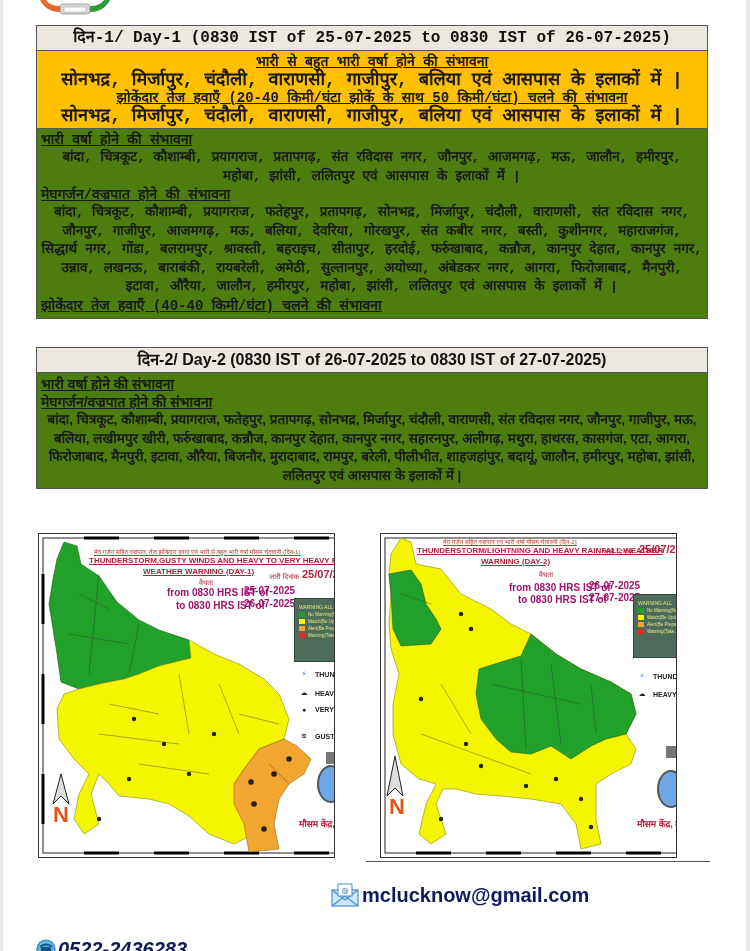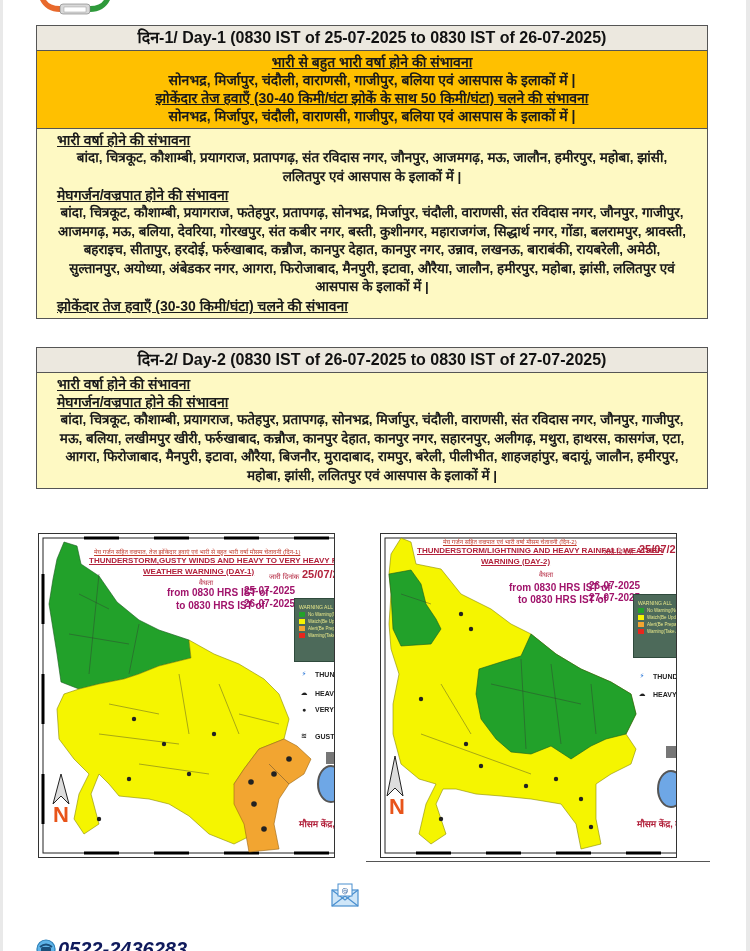--- a/index.html
+++ b/index.html
@@ -13,23 +13,23 @@
   .side-gutter-right { position: absolute; right: 0; top: 0; width: 4px; height: 951px; background: #e9e9e9; }
 
   .emblem { position: absolute; left: 32px; top: 0; width: 86px; height: 16px; }
 
   .panel { position: absolute; left: 36px; width: 672px; border: 1px solid #555; box-sizing: border-box; }
   .panel-head {
     background: #ece8df; text-align: center; font-size: 16px; font-weight: bold;
     height: 24px; line-height: 24px; border-bottom: 1px solid #555; color: #111;
   }
   .band-orange { background: #ffc000; border-bottom: 1px solid #555; text-align: center; padding: 2px 4px 3px; }
-  .band-yellow { background: #fef9c3; padding: 2px 20px 3px; }
+  .band-yellow { background: #4d7c0f; padding: 2px 4px 3px; }
   .sub-title { font-weight: bold; font-size: 14px; text-decoration: underline; line-height: 18px; color: #1a1a1a; }
-  .center-text { text-align: center; font-weight: bold; font-size: 14px; line-height: 18px; color: #1a1a1a; }
+  .center-text { text-align: center; font-weight: bold; font-size: 18px; line-height: 18px; color: #1a1a1a; }
   .left-text { text-align: center; font-weight: bold; font-size: 13.5px; line-height: 18.5px; color: #1a1a1a; }
 
   .map-box { position: absolute; top: 533px; width: 297px; height: 325px; background: #fff; border: 1px solid #333; box-sizing: border-box; overflow: hidden; }
   .map-box svg { position: absolute; left: 0; top: 0; }
   .map-title-hi { position: absolute; font-size: 6px; color: #c0392b; text-decoration: underline; white-space: nowrap; }
   .map-title-en { position: absolute; font-size: 8px; font-weight: bold; color: #b2223c; text-decoration: underline; text-align: center; white-space: nowrap; line-height: 10px; }
   .map-issue { position: absolute; font-size: 11px; font-weight: bold; color: #b2223c; white-space: nowrap; }
   .map-issue-lbl { position: absolute; font-size: 7px; color: #b2223c; white-space: nowrap; }
   .map-valid { position: absolute; font-size: 10px; font-weight: bold; color: #a0136b; white-space: nowrap; line-height: 13px; }
   .map-legend { position: absolute; width: 62px; height: 62px; background: #4d6a5a; border: 1px solid #2f4a3c; }
@@ -53,34 +53,34 @@
 <div class="side-gutter-left"></div>
 <div class="side-gutter-right"></div>
 
 <svg class="emblem" viewBox="0 0 86 16">
   <path d="M8 0 Q14 12 28 12 L28 6 Q18 6 14 0 Z" fill="#e8692c"></path>
   <path d="M78 0 Q72 12 58 12 L58 6 Q68 6 72 0 Z" fill="#2e9a3a"></path>
   <rect x="28" y="4" width="30" height="10" rx="3" fill="#d9d9d9" stroke="#777" stroke-width="0.6"></rect>
   <rect x="32" y="7" width="22" height="5" fill="#fff" stroke="#888" stroke-width="0.4"></rect>
 </svg>
 
-<div class="panel" style="top:25px;">
+<div class="panel" style="top:25px;font-family:Liberation Mono, monospace;">
   <div class="panel-head">दिन-1/ Day-1 (0830 IST of 25-07-2025 to 0830 IST of 26-07-2025)</div>
   <div class="band-orange">
     <div class="sub-title">भारी से बहुत भारी वर्षा होने की संभावना</div>
     <div class="center-text">सोनभद्र, मिर्जापुर, चंदौली, वाराणसी, गाजीपुर, बलिया एवं आसपास के इलाकों में |</div>
-    <div class="sub-title">झोकेंदार तेज हवाएँ (30-40 किमी/घंटा झोकें के साथ 50 किमी/घंटा) चलने की संभावना</div>
+    <div class="sub-title">झोकेंदार तेज हवाएँ (20-40 किमी/घंटा झोकें के साथ 50 किमी/घंटा) चलने की संभावना</div>
     <div class="center-text">सोनभद्र, मिर्जापुर, चंदौली, वाराणसी, गाजीपुर, बलिया  एवं आसपास के इलाकों में |</div>
   </div>
   <div class="band-yellow">
     <div class="sub-title">भारी वर्षा होने की संभावना</div>
     <div class="left-text">बांदा, चित्रकूट, कौशाम्बी, प्रयागराज, प्रतापगढ़, संत रविदास नगर, जौनपुर, आजमगढ़, मऊ, जालौन, हमीरपुर, महोबा, झांसी, ललितपुर एवं आसपास के इलाकों में |</div>
     <div class="sub-title">मेघगर्जन/वज्रपात होने की संभावना</div>
     <div class="left-text">बांदा, चित्रकूट, कौशाम्बी, प्रयागराज, फतेहपुर, प्रतापगढ़, सोनभद्र, मिर्जापुर, चंदौली, वाराणसी, संत रविदास नगर, जौनपुर, गाजीपुर, आजमगढ़, मऊ, बलिया, देवरिया, गोरखपुर, संत कबीर नगर, बस्ती, कुशीनगर, महाराजगंज, सिद्धार्थ नगर, गोंडा, बलरामपुर, श्रावस्ती, बहराइच, सीतापुर, हरदोई, फर्रुखाबाद, कन्नौज, कानपुर देहात, कानपुर नगर, उन्नाव, लखनऊ, बाराबंकी, रायबरेली, अमेठी, सुल्तानपुर, अयोध्या, अंबेडकर नगर, आगरा, फिरोजाबाद, मैनपुरी, इटावा, औरैया, जालौन, हमीरपुर, महोबा, झांसी, ललितपुर एवं आसपास के  इलाकों में |</div>
-    <div class="sub-title">झोकेंदार तेज हवाएँ (30-30 किमी/घंटा) चलने की संभावना</div>
+    <div class="sub-title">झोकेंदार तेज हवाएँ (40-40 किमी/घंटा) चलने की संभावना</div>
   </div>
 </div>
 
 <div class="panel" style="top:347px;">
   <div class="panel-head">दिन-2/ Day-2 (0830 IST of 26-07-2025 to 0830 IST of 27-07-2025)</div>
   <div class="band-yellow">
     <div class="sub-title">भारी वर्षा होने की संभावना</div>
     <div class="sub-title">मेघगर्जन/वज्रपात होने की संभावना</div>
     <div class="left-text">बांदा, चित्रकूट, कौशाम्बी, प्रयागराज, फतेहपुर, प्रतापगढ़, सोनभद्र, मिर्जापुर, चंदौली, वाराणसी, संत रविदास नगर, जौनपुर, गाजीपुर, मऊ, बलिया, लखीमपुर खीरी, फर्रुखाबाद, कन्नौज, कानपुर देहात, कानपुर नगर, सहारनपुर, अलीगढ़, मथुरा, हाथरस, कासगंज, एटा, आगरा, फिरोजाबाद, मैनपुरी, इटावा, औरैया, बिजनौर, मुरादाबाद, रामपुर, बरेली, पीलीभीत, शाहजहांपुर, बदायूं, जालौन, हमीरपुर, महोबा, झांसी, ललितपुर एवं आसपास के इलाकों में |</div>
   </div>
@@ -264,13 +264,14 @@
 </div>
 
 <div class="footer-mail">
   <svg width="30" height="26" viewBox="0 0 30 26">
     <rect x="2" y="8" width="26" height="16" fill="#cfe6f8" stroke="#4a8fcf" stroke-width="1.2"></rect>
     <path d="M2 24 L15 14 L28 24" stroke="#4a8fcf" stroke-width="1.2" fill="none"></path>
     <path d="M2 8 L15 18 L28 8" stroke="#4a8fcf" stroke-width="1.2" fill="none"></path>
     <rect x="8" y="2" width="14" height="12" fill="#fff" stroke="#4a8fcf" stroke-width="1"></rect>
     <text x="15" y="11" font-size="7" text-anchor="middle" fill="#2a5f9f" font-family="DejaVu Sans, sans-serif">@</text>
   </svg>
+  <span class="footer-text" style="margin-left:2px;">mclucknow@gmail.com</span>
 </div>
 
 </body></html>

